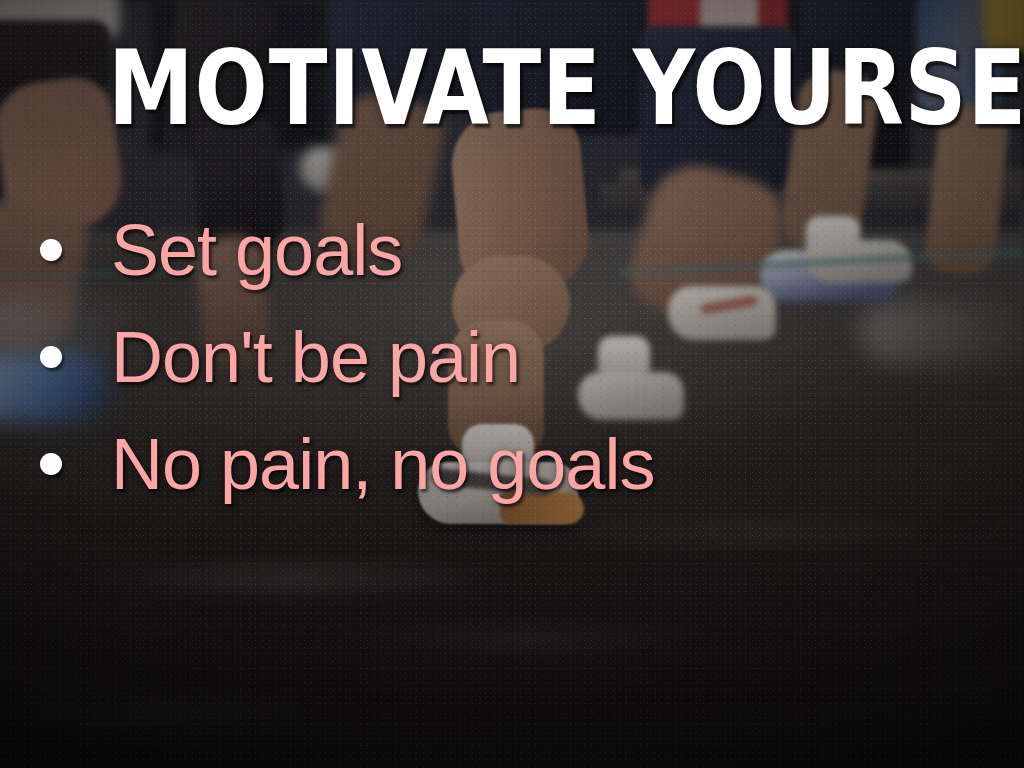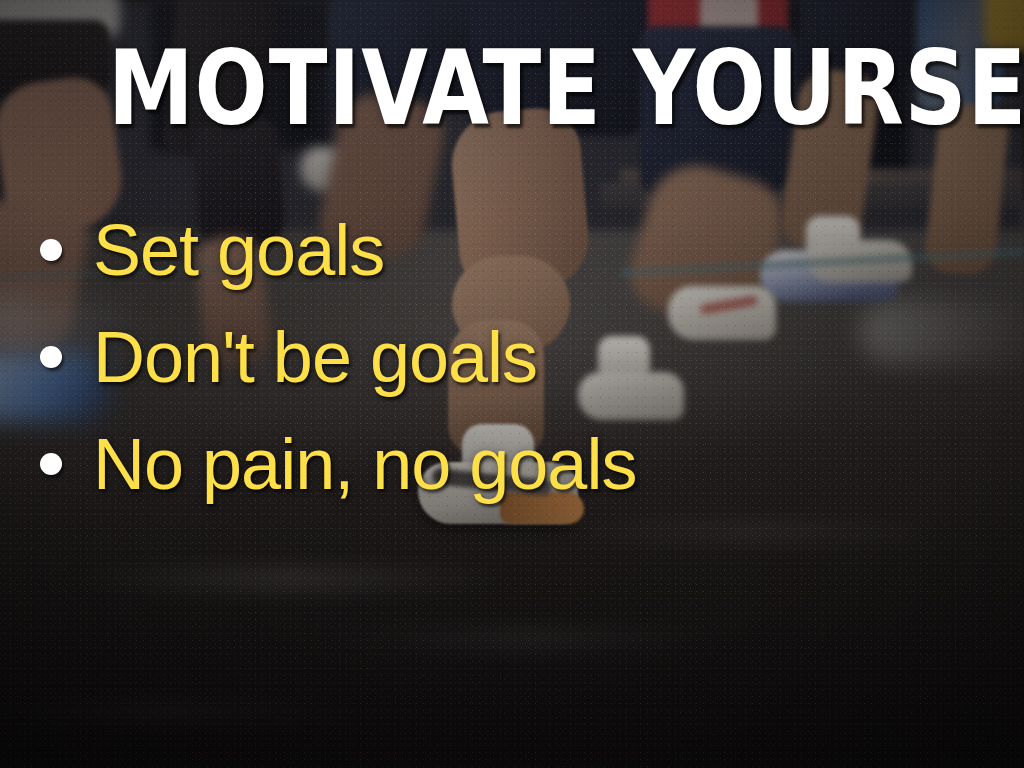--- a/index.html
+++ b/index.html
@@ -127,25 +127,25 @@
   }
   .bullet-dot {
     width: 22px;
     height: 22px;
     border-radius: 50%;
     background: #ffffff;
     flex: 0 0 auto;
     box-shadow: 2px 3px 3px rgba(0,0,0,.55);
   }
   .bullet-text {
-    margin-left: 31px;
+    margin-left: 49px;
     font-size: 72px;
     line-height: 76px;
     font-weight: 400;
-    color: #fde047;
+    color: #fca5a5;
     white-space: nowrap;
     letter-spacing: -1px;
     text-shadow: 2px 3px 3px rgba(0,0,0,.60), 0 0 8px rgba(0,0,0,.30);
   }
 </style>
 </head>
 <body>
 
 <div id="slide">
 
@@ -227,21 +227,21 @@
 
     <ul class="bullets">
 
       <li class="bullet-row">
         <span class="bullet-dot"></span>
         <span class="bullet-text">Set goals</span>
       </li>
 
       <li class="bullet-row">
         <span class="bullet-dot"></span>
-        <span class="bullet-text">Don't be goals</span>
+        <span class="bullet-text">Don't be pain</span>
       </li>
 
       <li class="bullet-row">
         <span class="bullet-dot"></span>
         <span class="bullet-text">No pain, no goals</span>
       </li>
 
     </ul>
   </div>
 

